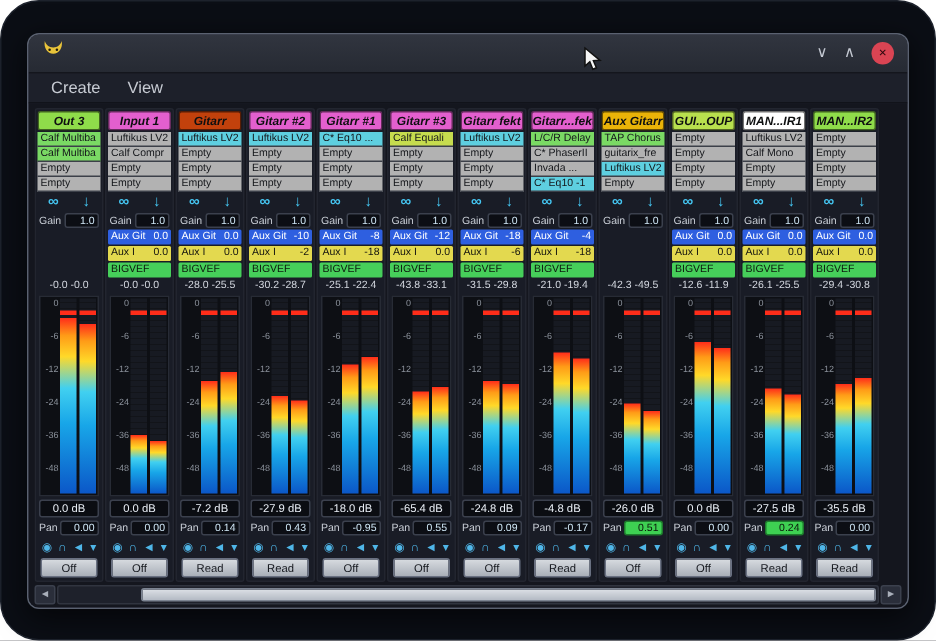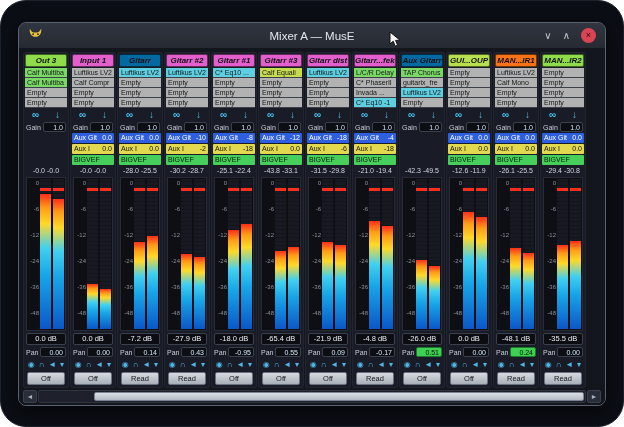--- a/index.html
+++ b/index.html
@@ -94,28 +94,31 @@
   <div class="win">
 
     <div class="titlebar">
       <span>
         <svg width="15" height="14" viewBox="0 0 16 14">
           <path d="M2 1 C1 6 4 10 8 10 C12 10 15 6 14 1 C13 4 11 5.5 8 5.5 C5 5.5 3 4 2 1 Z" fill="#e8c33a"></path>
           <circle cx="5.4" cy="7.2" r="0.9" fill="#231f10"></circle>
           <circle cx="10.6" cy="7.2" r="0.9" fill="#231f10"></circle>
         </svg>
       </span>
-      <span class="title">Mixer A — MusE</span>
       <span class="tb-controls">
         <span class="tb-btn">∨</span>
         <span class="tb-btn">∧</span>
         <span class="close-btn">×</span>
       </span>
     </div>
 
+    <div class="menubar">
+      <span class="menu-item">Create</span>
+      <span class="menu-item">View</span>
+    </div>
 
     <div class="mixer">
       <div class="strips">
   <div class="strip">
     <div class="s-name" style="background: rgb(143, 220, 74);">Out 3</div>
     <div class="s-fx">
               <div class="fx-row" style="background: rgb(122, 217, 100);">Calf Multiba</div>
               <div class="fx-row" style="background: rgb(122, 217, 100);">Calf Multiba</div>
               <div class="fx-row" style="background: rgb(178, 178, 178);">Empty</div>
               <div class="fx-row" style="background: rgb(178, 178, 178);">Empty</div>
@@ -223,21 +226,21 @@
     <div class="s-icons">
       <span>◉</span>
       <span>∩</span>
       <span>◄</span>
       <span>▾</span>
     </div>
     <div class="s-auto">Off</div>
   </div>
 
   <div class="strip">
-    <div class="s-name" style="background: #0369a1;">Gitarr</div>
+    <div class="s-name" style="background: #c2410c;">Gitarr</div>
     <div class="s-fx">
               <div class="fx-row" style="background: rgb(94, 207, 224);">Luftikus LV2</div>
               <div class="fx-row" style="background: rgb(178, 178, 178);">Empty</div>
               <div class="fx-row" style="background: rgb(178, 178, 178);">Empty</div>
               <div class="fx-row" style="background: rgb(178, 178, 178);">Empty</div>
             </div>
     <div class="s-route">
       <span class="route-ic">∞</span>
       <span class="route-ic">↓</span>
     </div>
@@ -483,21 +486,21 @@
     <div class="s-icons">
       <span>◉</span>
       <span>∩</span>
       <span>◄</span>
       <span>▾</span>
     </div>
     <div class="s-auto">Off</div>
   </div>
 
   <div class="strip">
-    <div class="s-name" style="background: rgb(227, 95, 206);">Gitarr dist</div>
+    <div class="s-name" style="background: rgb(227, 95, 206);">Gitarr fekt</div>
     <div class="s-fx">
               <div class="fx-row" style="background: rgb(94, 207, 224);">Luftikus LV2</div>
               <div class="fx-row" style="background: rgb(178, 178, 178);">Empty</div>
               <div class="fx-row" style="background: rgb(178, 178, 178);">Empty</div>
               <div class="fx-row" style="background: rgb(178, 178, 178);">Empty</div>
             </div>
     <div class="s-route">
       <span class="route-ic">∞</span>
       <span class="route-ic">↓</span>
     </div>
@@ -533,21 +536,21 @@
         <div class="bar">
           <div class="fill" style="height: 58%;"></div>
                   <div class="peak-tick"></div>
         </div>
         <div class="bar">
           <div class="fill" style="height: 56%;"></div>
                   <div class="peak-tick"></div>
         </div>
       </div>
     </div>
-    <div class="s-db">-21.9 dB</div>
+    <div class="s-db">-24.8 dB</div>
     <div class="s-pan">
       <span class="pan-label">Pan</span>
       <span class="val-box pan-val">0.09</span>
     </div>
     <div class="s-icons">
       <span>◉</span>
       <span>∩</span>
       <span>◄</span>
       <span>▾</span>
     </div>
@@ -613,21 +616,21 @@
     <div class="s-icons">
       <span>◉</span>
       <span>∩</span>
       <span>◄</span>
       <span>▾</span>
     </div>
     <div class="s-auto">Read</div>
   </div>
 
   <div class="strip">
-    <div class="s-name" style="background: #0369a1;">Aux Gitarr</div>
+    <div class="s-name" style="background: #eab308;">Aux Gitarr</div>
     <div class="s-fx">
               <div class="fx-row" style="background: rgb(122, 217, 100);">TAP Chorus</div>
               <div class="fx-row" style="background: rgb(178, 178, 178);">guitarix_fre</div>
               <div class="fx-row" style="background: rgb(94, 207, 224);">Luftikus LV2</div>
               <div class="fx-row" style="background: rgb(178, 178, 178);">Empty</div>
             </div>
     <div class="s-route">
       <span class="route-ic">∞</span>
       <span class="route-ic">↓</span>
     </div>
@@ -730,21 +733,21 @@
     <div class="s-icons">
       <span>◉</span>
       <span>∩</span>
       <span>◄</span>
       <span>▾</span>
     </div>
     <div class="s-auto">Off</div>
   </div>
 
   <div class="strip">
-    <div class="s-name" style="background: #f97316;">MAN...IR1</div>
+    <div class="s-name" style="background: #ffffff;">MAN...IR1</div>
     <div class="s-fx">
               <div class="fx-row" style="background: rgb(178, 178, 178);">Luftikus LV2</div>
               <div class="fx-row" style="background: rgb(178, 178, 178);">Calf Mono</div>
               <div class="fx-row" style="background: rgb(178, 178, 178);">Empty</div>
               <div class="fx-row" style="background: rgb(178, 178, 178);">Empty</div>
             </div>
     <div class="s-route">
       <span class="route-ic">∞</span>
       <span class="route-ic">↓</span>
     </div>
@@ -780,21 +783,21 @@
         <div class="bar">
           <div class="fill" style="height: 54%;"></div>
                   <div class="peak-tick"></div>
         </div>
         <div class="bar">
           <div class="fill" style="height: 51%;"></div>
                   <div class="peak-tick"></div>
         </div>
       </div>
     </div>
-    <div class="s-db">-48.1 dB</div>
+    <div class="s-db">-27.5 dB</div>
     <div class="s-pan">
       <span class="pan-label">Pan</span>
       <span class="val-box pan-val hl">0.24</span>
     </div>
     <div class="s-icons">
       <span>◉</span>
       <span>∩</span>
       <span>◄</span>
       <span>▾</span>
     </div>

